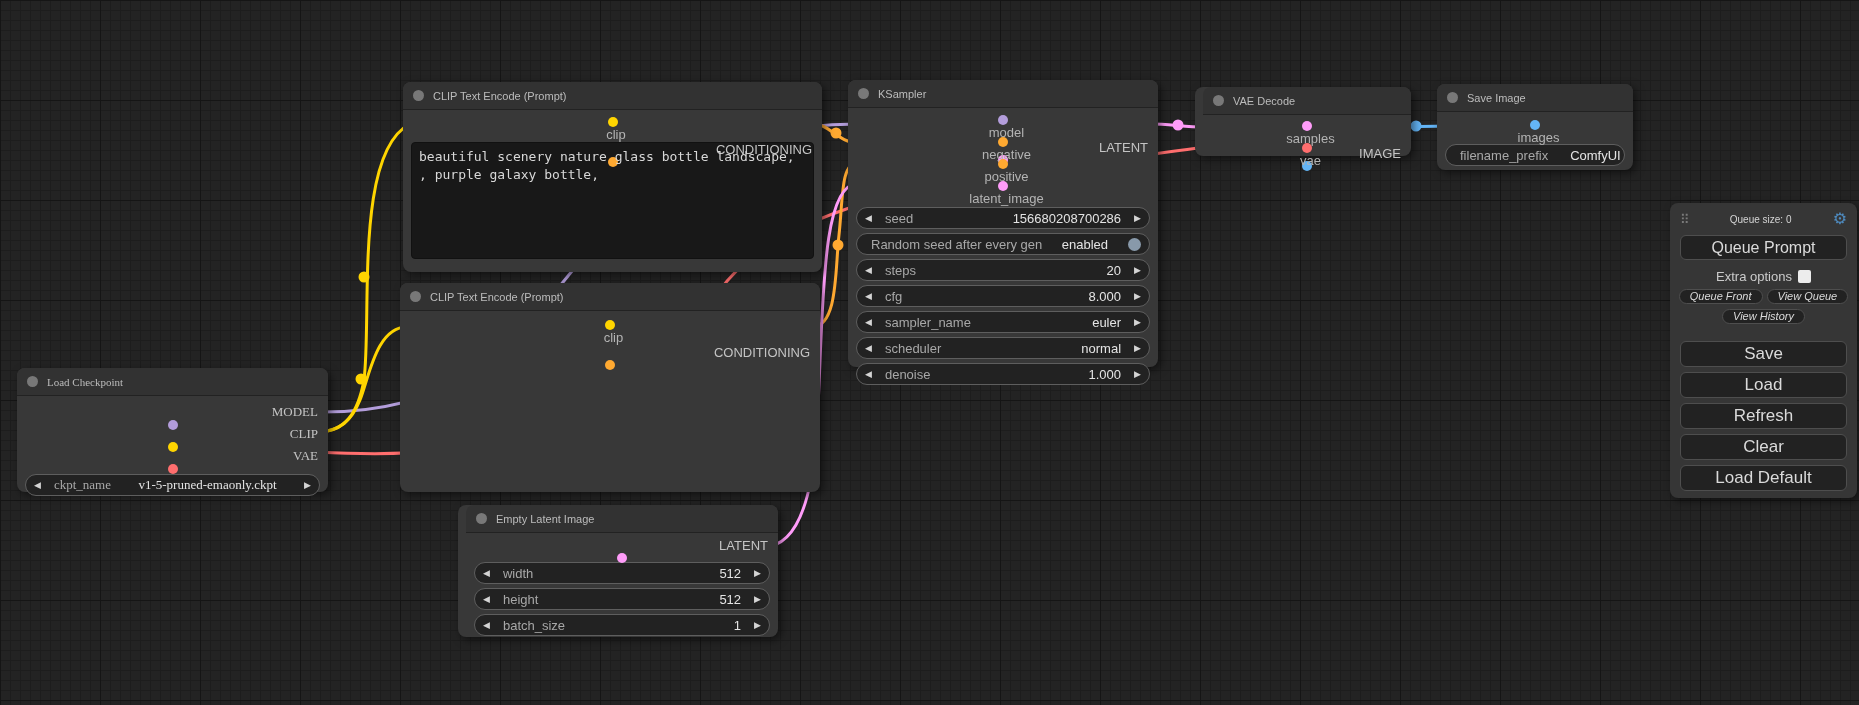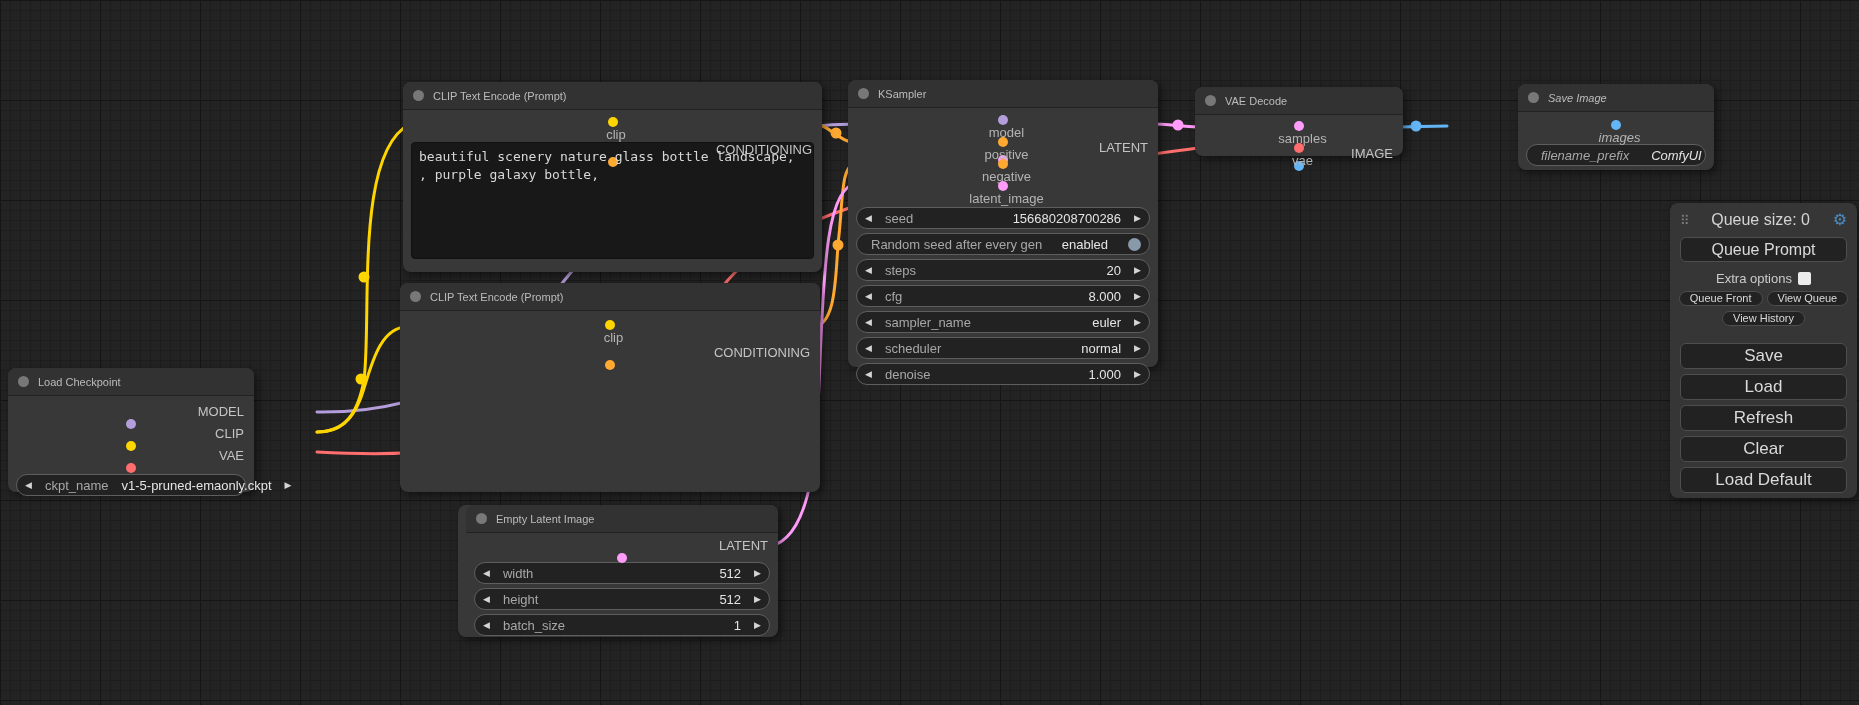--- a/index.html
+++ b/index.html
@@ -54,31 +54,31 @@
   }
 
   
   .queue-panel{
     position:absolute;z-index:3;left:1670px;top:203px;width:187px;height:295px;
     background:#363636;border-radius:8px;box-shadow:3px 3px 8px rgba(0,0,0,.5);
     color:#d0d0d0;box-sizing:border-box;
   }
   .qp-header{display:flex;align-items:center;padding:8px 10px 2px 10px;}
   .drag-handle{color:#7a7a7a;font-size:13px;letter-spacing:-1px;}
-  .qp-title{flex:1;text-align:center;font-size:16px;color:#d4d4d4;}
+  .qp-title{flex:1;text-align:center;font-size:10px;color:#d4d4d4;}
   .gear{color:#4E8ABE;font-size:16px;line-height:1;}
   .btn{
     display:block;background:#222222;border:1px solid #4e4e4e;border-radius:6px;
     color:#dadada;text-align:center;box-sizing:border-box;
     font-family:"Liberation Sans", sans-serif;
   }
   .btn-queue{width:167px;height:25px;margin:6px auto 0;font-size:16px;line-height:23px;}
   .extra-row{display:flex;align-items:center;justify-content:center;gap:6px;margin-top:9px;font-size:13px;color:#cccccc;}
   .checkbox{width:13px;height:13px;background:#ececec;border-radius:2px;}
-  .small-row{display:flex;justify-content:center;gap:4px;margin-top:5px;}
+  .small-row{display:flex;justify-content:center;gap:4px;margin-top:5px;font-style:italic;}
   .btn-small{height:15px;font-size:11px;line-height:13px;border-radius:9px;padding:0 10px;}
   .btn-big{width:167px;height:26px;margin:5px auto 0;font-size:17px;line-height:24px;}
   .gap{height:12px;}
 </style>
 </head>
 <body>
 
 <div class="canvas">
 
   <svg class="links" width="1859" height="705">
@@ -92,21 +92,21 @@
     <path class="wire" d="M 1151 124 C 1168 124, 1186 127, 1204 127" stroke="#FF9CF9"></path>
     <path class="wire" d="M 1394 127 C 1412 127, 1428 126, 1447 126" stroke="#64B5F6"></path>
     <circle cx="364" cy="277" r="5.5" fill="#FFD500"></circle>
     <circle cx="361" cy="379" r="5.5" fill="#FFD500"></circle>
     <circle cx="836" cy="133" r="5.5" fill="#FFA931"></circle>
     <circle cx="838" cy="245" r="5.5" fill="#FFA931"></circle>
     <circle cx="1178" cy="125" r="5.5" fill="#FF9CF9"></circle>
     <circle cx="1416" cy="126" r="5.5" fill="#64B5F6"></circle>
   </svg>
 
-  <div class="node" style="left:8px;top:368px;width:246px;height:124px;">
+  <div class="node" style="left:17px;top:368px;width:311px;height:124px;font-family:Liberation Serif, serif;">
     <div class="node-title">
       <span class="collapse-dot"></span>
       <span>Load Checkpoint</span>
     </div>
     <div class="slot-row" style="margin-top:8px;">
       <span class="out-label">MODEL</span>
       <span class="dot c-model"></span>
     </div>
     <div class="slot-row">
       <span class="out-label">CLIP</span>
@@ -186,25 +186,25 @@
       <span>KSampler</span>
     </div>
     <div class="slot-row" style="margin-top:7px;">
       <span class="dot c-model"></span>
       <span class="in-label">model</span>
       <span class="out-label">LATENT</span>
       <span class="dot c-latent"></span>
     </div>
     <div class="slot-row">
       <span class="dot c-cond"></span>
+      <span class="in-label">negative</span>
+    </div>
+    <div class="slot-row">
+      <span class="dot c-cond"></span>
       <span class="in-label">positive</span>
-    </div>
-    <div class="slot-row">
-      <span class="dot c-cond"></span>
-      <span class="in-label">negative</span>
     </div>
     <div class="slot-row">
       <span class="dot c-latent"></span>
       <span class="in-label">latent_image</span>
     </div>
     <div class="widget" style="margin-top:6px;">
       <span class="arrow">◀</span>
       <span class="w-label">seed</span>
       <span class="w-value">156680208700286</span>
       <span class="arrow">▶</span>
@@ -239,38 +239,38 @@
       <span class="arrow">▶</span>
     </div>
     <div class="widget">
       <span class="arrow">◀</span>
       <span class="w-label">denoise</span>
       <span class="w-value">1.000</span>
       <span class="arrow">▶</span>
     </div>
   </div>
 
-  <div class="node" style="left:1195px;top:87px;width:208px;height:69px;">
+  <div class="node" style="left:1195px;top:87px;width:208px;height:69px;padding-left:8px;">
     <div class="node-title">
       <span class="collapse-dot"></span>
       <span>VAE Decode</span>
     </div>
     <div class="slot-row" style="margin-top:6px;">
       <span class="dot c-latent"></span>
       <span class="in-label">samples</span>
       <span class="out-label">IMAGE</span>
       <span class="dot c-image"></span>
     </div>
     <div class="slot-row">
       <span class="dot c-vae"></span>
       <span class="in-label">vae</span>
     </div>
   </div>
 
-  <div class="node" style="left:1518px;top:84px;width:196px;height:86px;font-style:italic;">
+  <div class="node" style="left:1437px;top:84px;width:196px;height:86px;">
     <div class="node-title">
       <span class="collapse-dot"></span>
       <span>Save Image</span>
     </div>
     <div class="slot-row" style="margin-top:8px;">
       <span class="dot c-image"></span>
       <span class="in-label">images</span>
     </div>
     <div class="widget">
       <span class="w-label" style="margin-left:6px;">filename_prefix</span>

